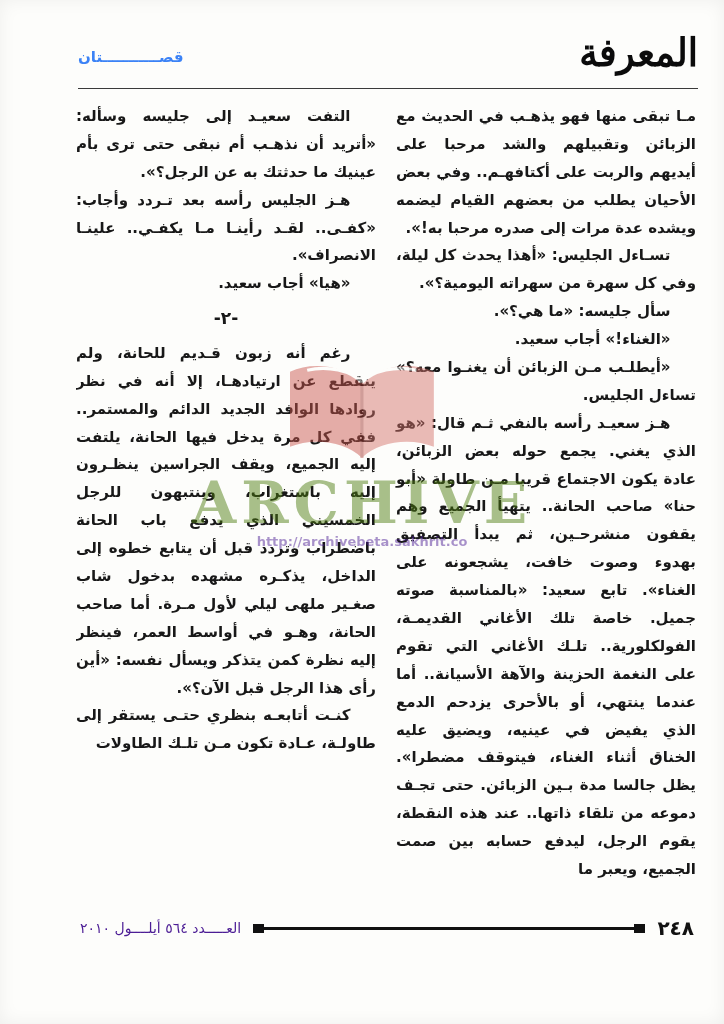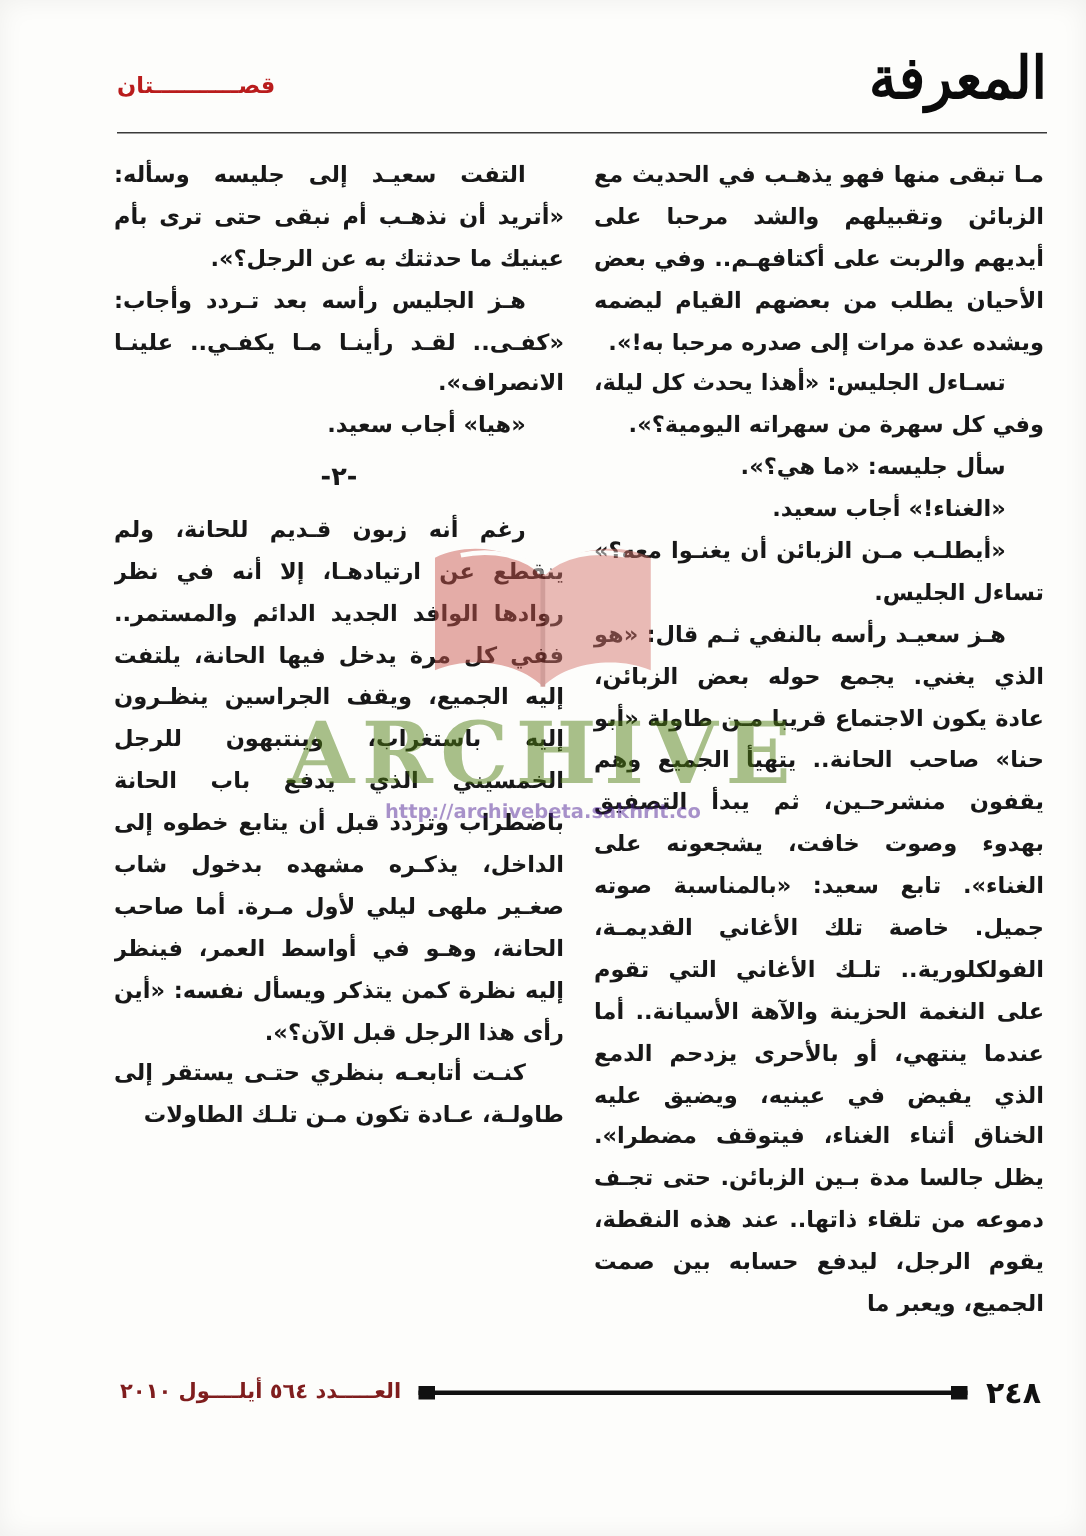--- a/index.html
+++ b/index.html
@@ -31,21 +31,21 @@
     font-family: "DejaVu Serif", serif;
     font-weight: bold;
     font-size: 37px;
     line-height: 1;
     color: #0b0b0b;
     transform: scaleY(1.05);
   }
   .section-title {
     font-size: 15px;
     font-weight: bold;
-    color: #b91c1c;
+    color: #3b82f6;
     padding-bottom: 5px;
   }
   .header-rule {
     position: absolute;
     top: 88px;
     right: 26px;
     left: 78px;
     height: 1px;
     background: #3a3a3a;
   }
@@ -121,21 +121,21 @@
   .footer-line::before, .footer-line::after {
     content: "";
     position: absolute;
     top: -3px;
     width: 11px;
     height: 9px;
     background: #111;
   }
   .footer-line::before { right: 0; }
   .footer-line::after  { left: 0; }
-  .issue-info { font-size: 14px; font-weight: bold; color: #7f1d1d; white-space: nowrap; text-align: right; }
+  .issue-info { font-size: 14px; font-weight: normal; color: #4c1d95; white-space: nowrap; text-align: right; }
 </style>
 </head>
 <body>
 
 <div class="page">
 
   <header class="header">
     <div class="logo">المعرفة</div>
     <div class="section-title">قصـــــــــــتان</div>
   </header>

